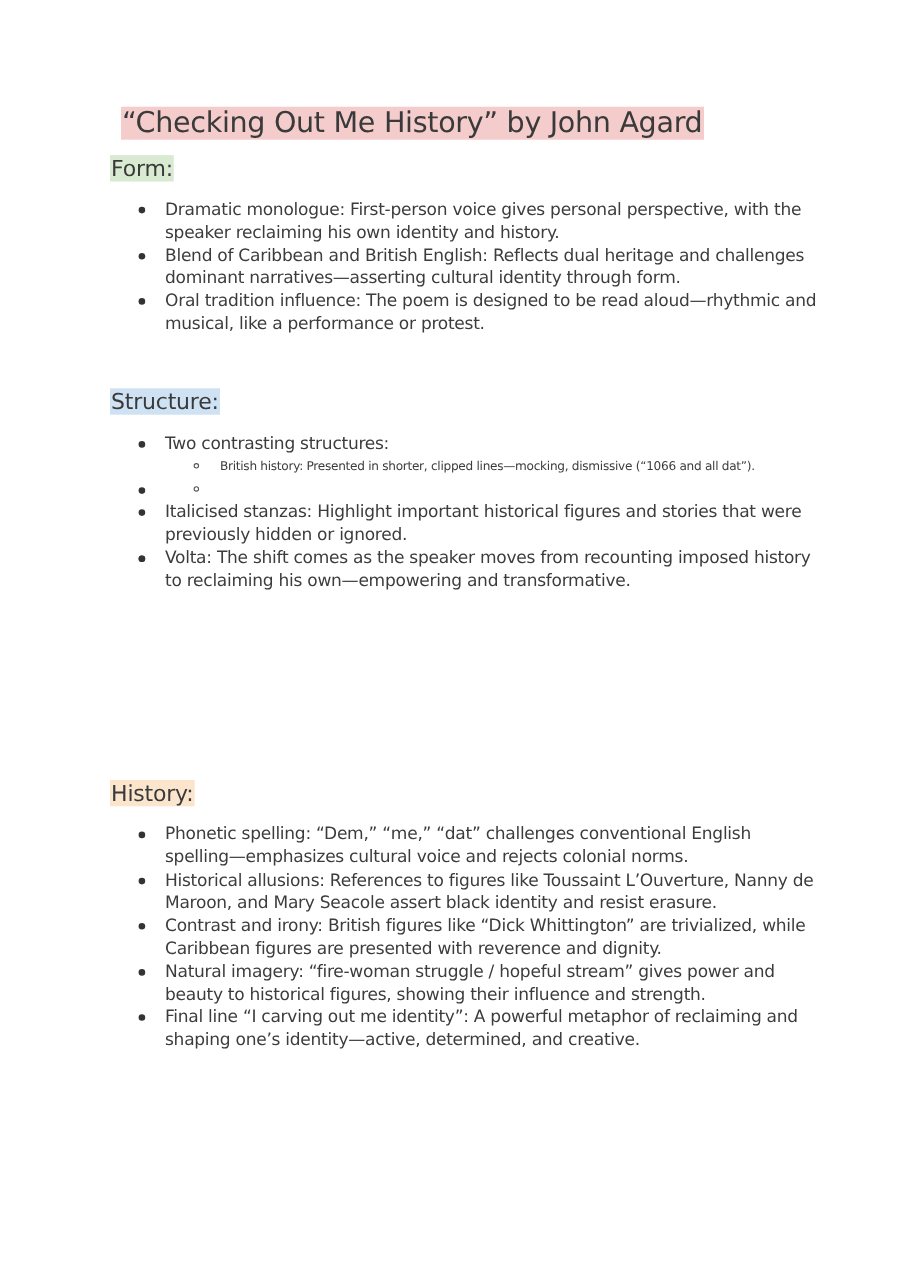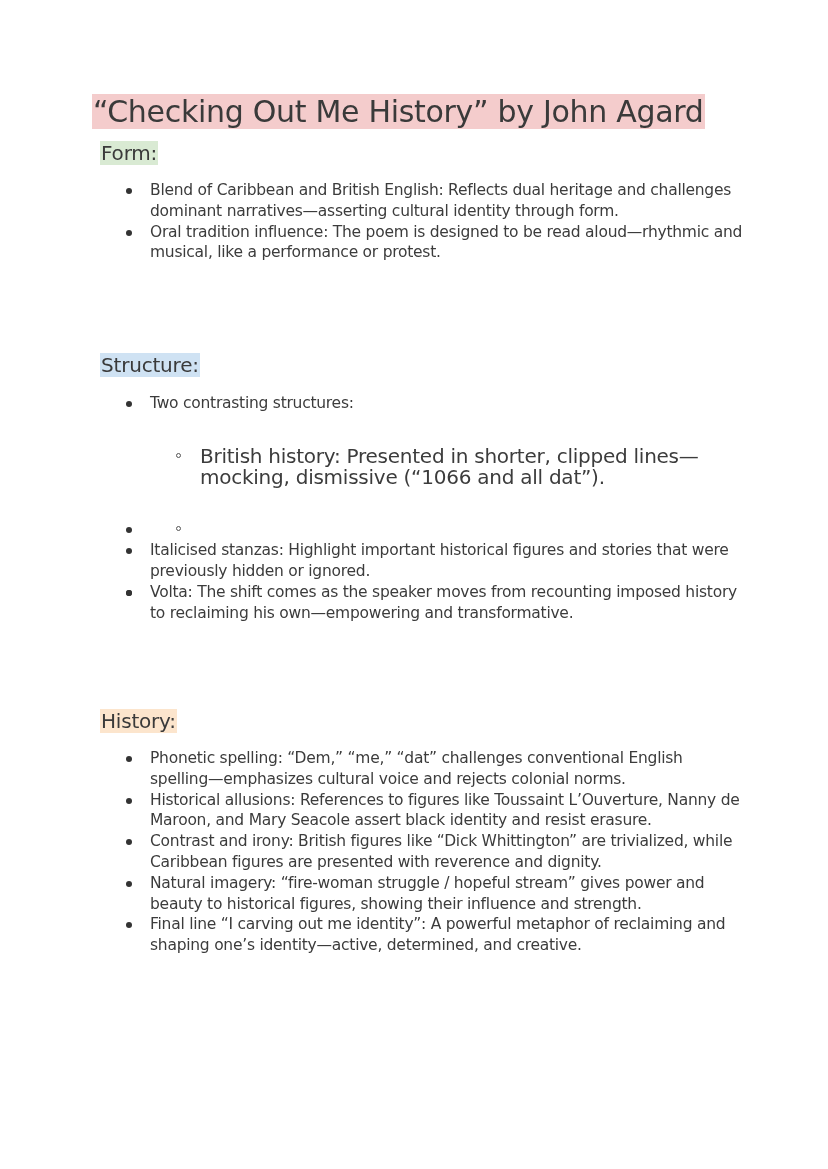--- a/index.html
+++ b/index.html
@@ -17,23 +17,23 @@
     }
     .page {
       position: absolute;
       left: 0;
       top: 0;
       width: 828px;
       height: 1169px;
     }
     .title {
       position: absolute;
-      left: 92px;
+      left: 110px;
       top: 97px;
-      font-size: 30px;
+      font-size: 26px;
       line-height: 30px;
       letter-spacing: -0.3px;
       color: #3a3a3a;
       font-weight: normal;
       margin: 0;
       text-align: center;
     }
     .hl {
       padding: 0 1px;
     }
@@ -76,24 +76,23 @@
       list-style: none;
       margin: 0;
       padding: 0;
       position: relative;
       left: 25px;
       width: 540px;
     }
     ul.sub > li {
       position: relative;
       padding-left: 25px;
-      font-size: 20px;
+      font-size: 11px;
       line-height: 20.8px;
       letter-spacing: -0.25px;
-      margin-top: 32px;
     }
     .circle-dot {
       position: absolute;
       left: 1px;
       top: 7px;
       width: 5px;
       height: 5px;
       border-radius: 50%;
       border: 1px solid #555555;
       box-sizing: border-box;
@@ -107,20 +106,21 @@
 <div class="page">
 
   <h1 class="title">
     <span class="hl" style="background:#f4cccc">“Checking Out Me History” by John Agard</span>
   </h1>
 
   <h2 class="heading" style="top:141px">
     <span class="hl" style="background:#d9ead3">Form:</span>
   </h2>
   <ul class="bullets" style="top:180px">
+    <li><span class="bullet-dot"></span><span>Dramatic monologue: First-person voice gives personal perspective, with the speaker reclaiming his own identity and history.</span></li>
     <li><span class="bullet-dot"></span><span>Blend of Caribbean and British English: Reflects dual heritage and challenges dominant narratives—asserting cultural identity through form.</span></li>
     <li><span class="bullet-dot"></span><span>Oral tradition influence: The poem is designed to be read aloud—rhythmic and musical, like a performance or protest.</span></li>
   </ul>
 
   <h2 class="heading" style="top:353px">
     <span class="hl" style="background:#cfe2f3">Structure:</span>
   </h2>
   <ul class="bullets" style="top:393px">
     <li>
       <span class="bullet-dot"></span>

